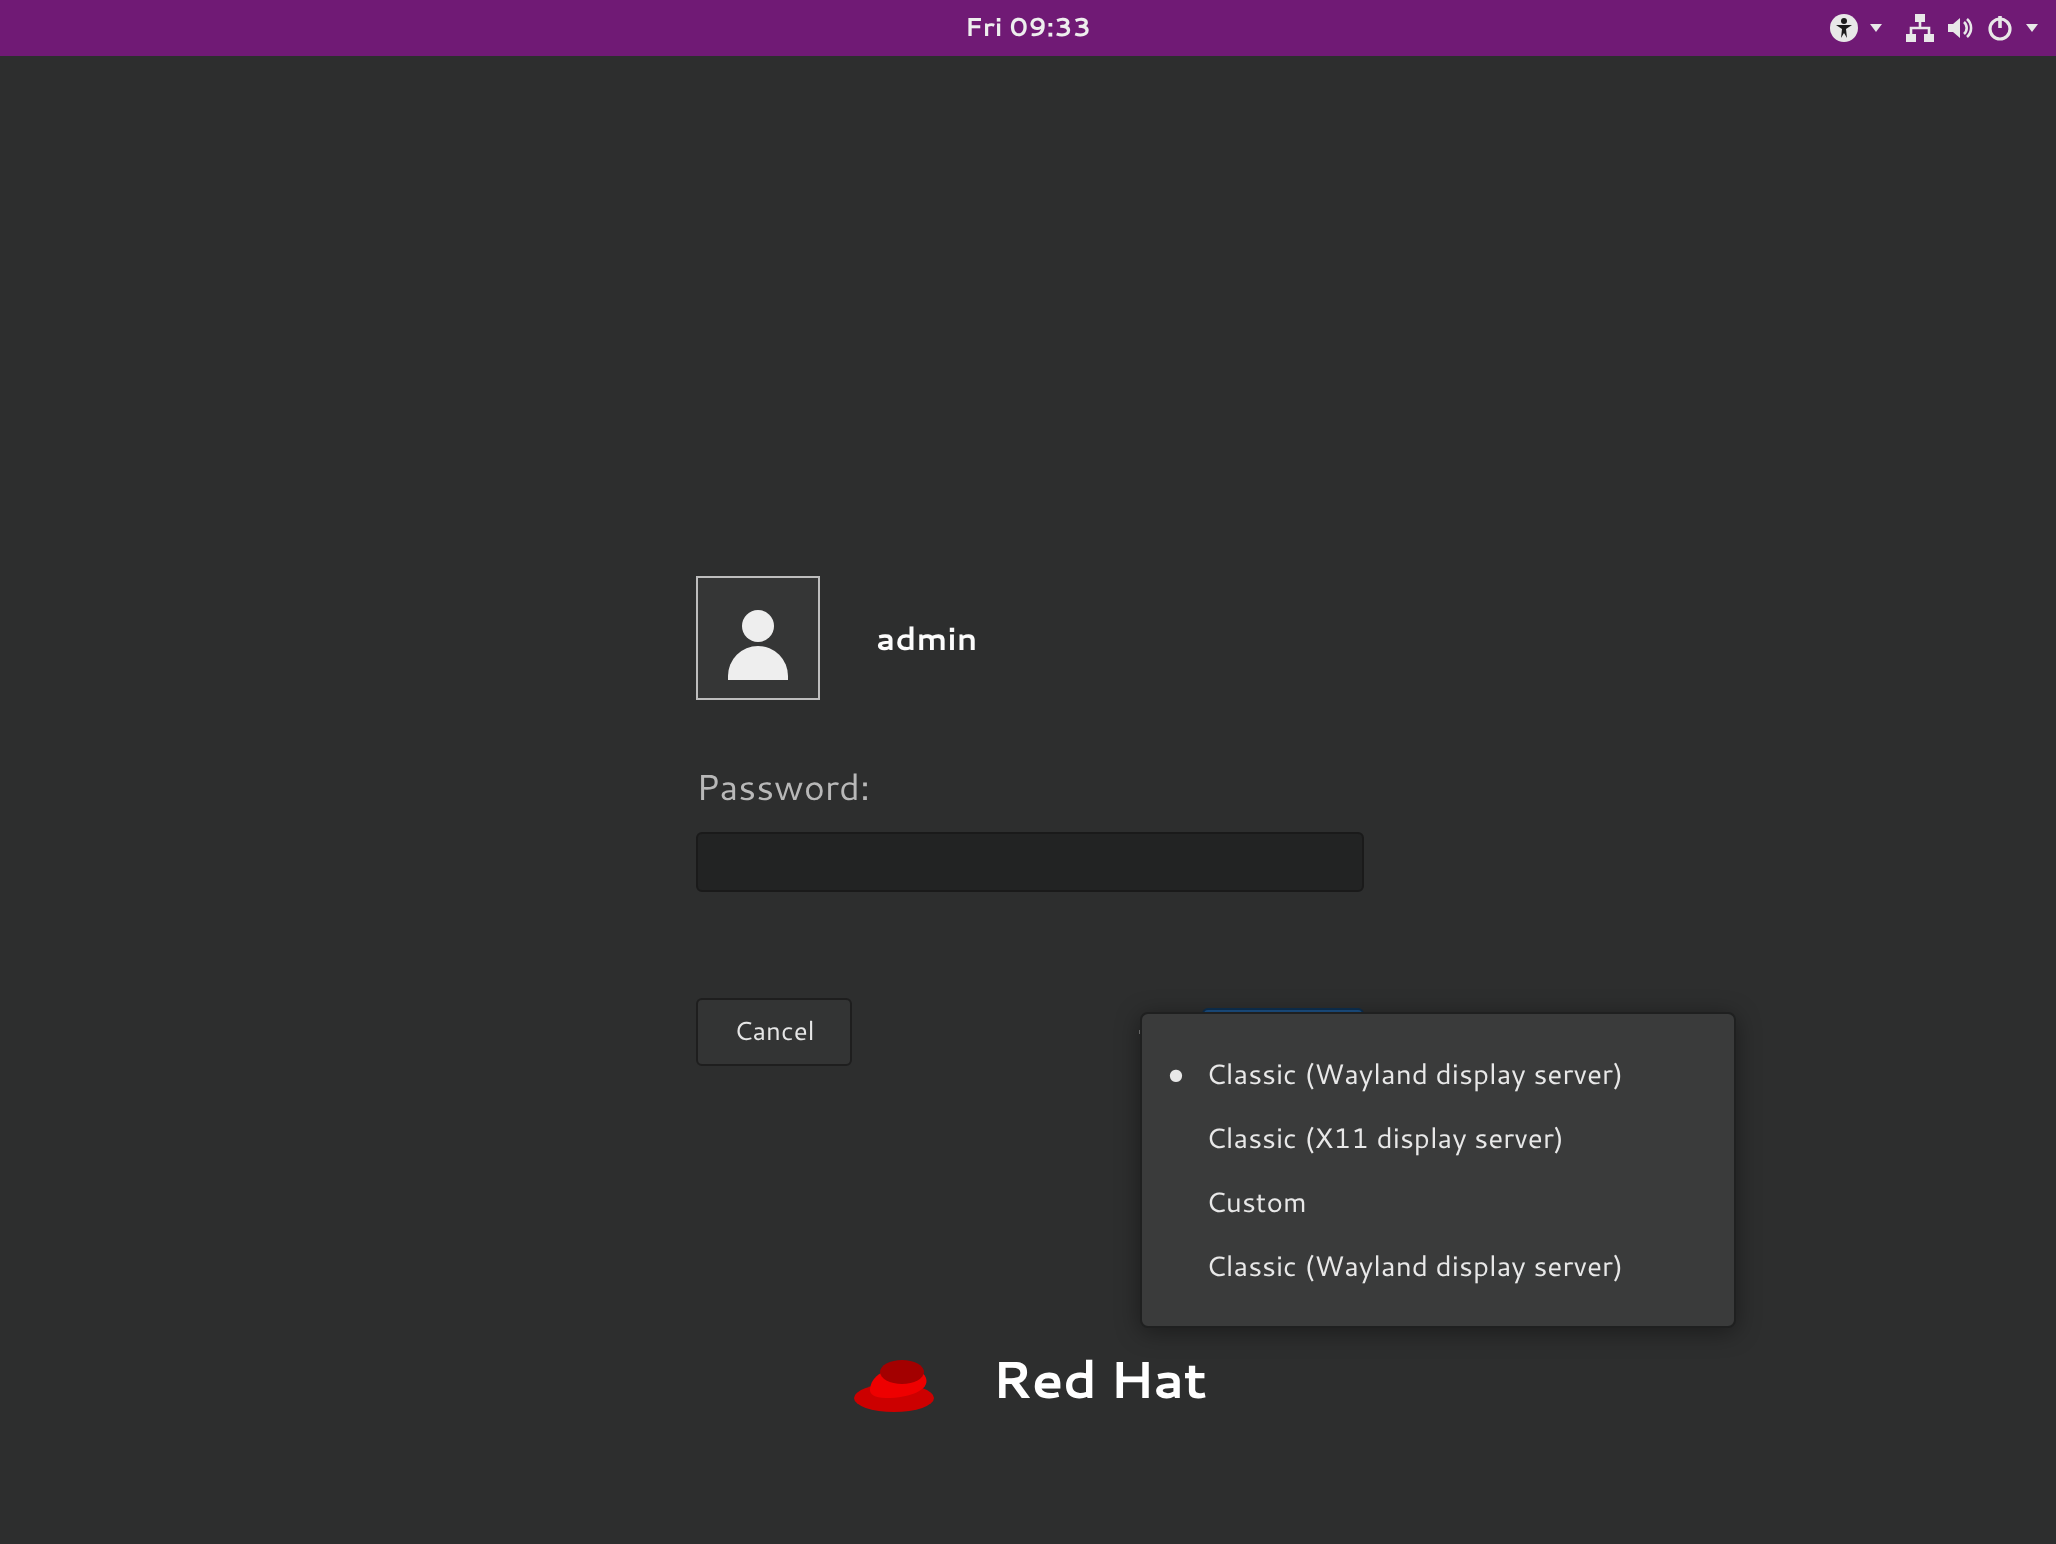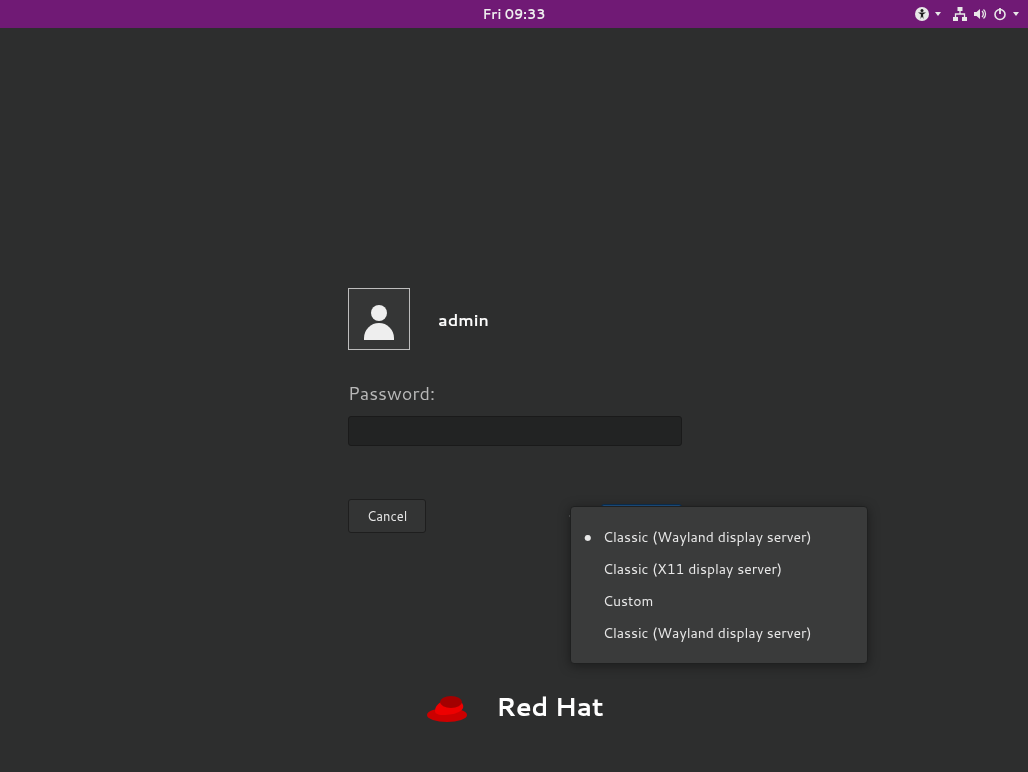--- a/index.html
+++ b/index.html
@@ -159,21 +159,20 @@
   
   .logo-area {
     position: absolute;
     left: 0;
     right: 0;
     top: 672px;
     display: flex;
     align-items: center;
     justify-content: center;
     gap: 27px;
-    margin-top: 16px;
   }
   .logo-text {
     font-size: 26px;
     font-weight: 800;
     color: #ffffff;
     letter-spacing: -0.5px;
   }
 </style>
 </head>
 <body>

